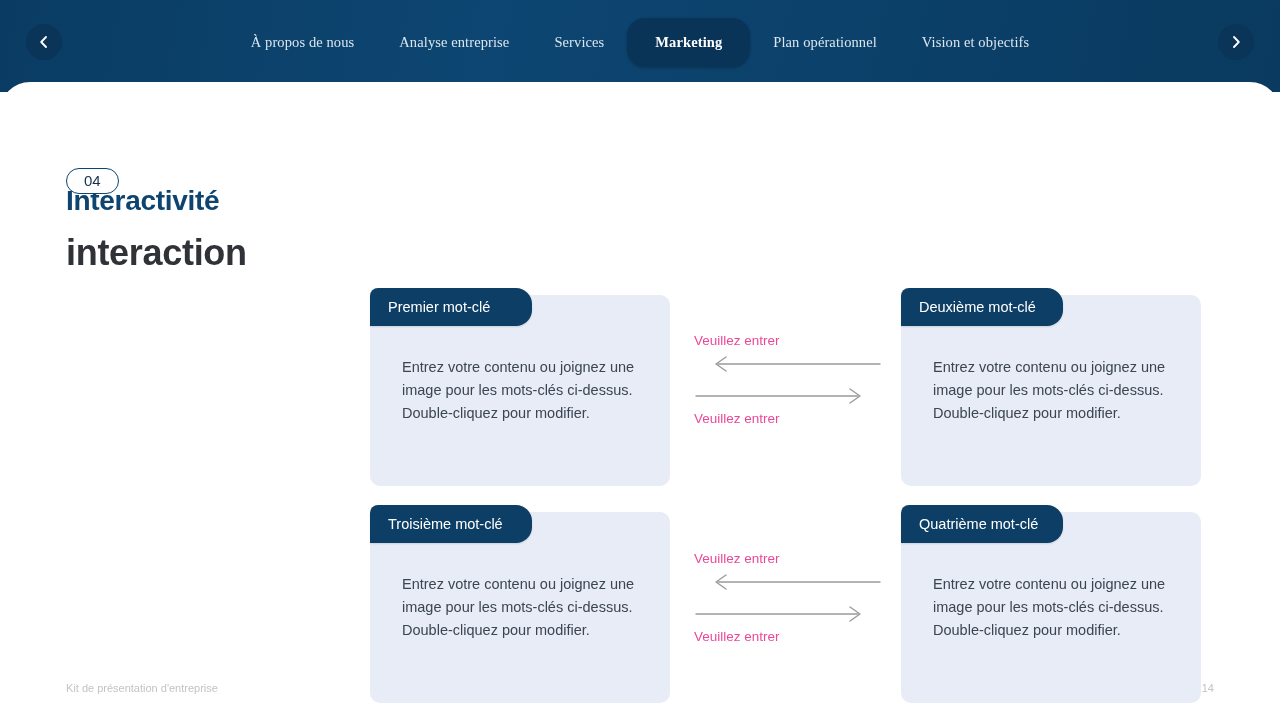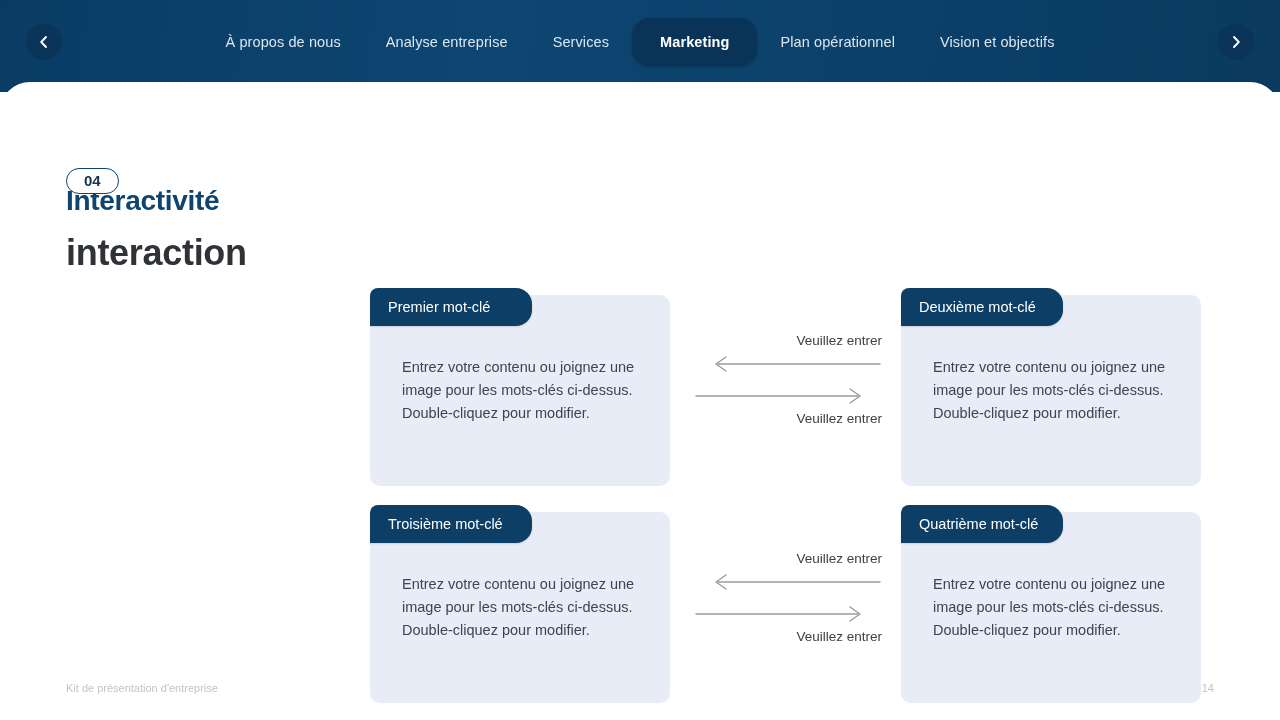--- a/index.html
+++ b/index.html
@@ -35,20 +35,21 @@
     cursor: pointer;
   }
   .nav-arrow.left { margin-left: 26px; }
   .nav-arrow.right { margin-right: 26px; }
   .nav-arrow svg { display: block; }
   .nav-items {
     flex: 1 1 auto;
     display: flex; align-items: center; justify-content: center;
     gap: 1px;
     padding: 0 12px;
+    font-family: Liberation Serif, serif;
   }
   .nav-item {
     color: #dbe6ef;
     font-size: 14.5px;
     padding: 10px 22px;
     white-space: nowrap;
     cursor: pointer;
     letter-spacing: .1px;
   }
   .nav-item.active {
@@ -75,21 +76,21 @@
     position: absolute;
     top: 86px; left: 66px;
     width: 300px;
   }
   .badge {
     display: inline-block;
     border: 1.6px solid #0d4470;
     border-radius: 999px;
     padding: 4px 17px 5px;
     font-size: 15px;
-    font-weight: bold;
+    font-weight: normal;
     color: #17314a;
     line-height: 1;
     background: #ffffff;
     position: relative;
     z-index: 2;
   }
   .title-1 {
     font-size: 28px;
     font-weight: bold;
     color: #0d4470;
@@ -153,22 +154,22 @@
   
   .arrows {
     position: absolute;
     width: 188px;
   }
   #arrows-top { top: 252px; left: 694px; }
   #arrows-bottom { top: 470px; left: 694px; }
 
   .arrow-label {
     font-size: 13.5px;
-    color: #404040;
-    text-align: right;
+    color: #ec4899;
+    text-align: left;
     line-height: 1;
   }
   .arrow-line {
     position: relative;
     height: 26px;
   }
   .arrow-line svg { display: block; }
   .gap-8 { height: 12px; }
 
   

